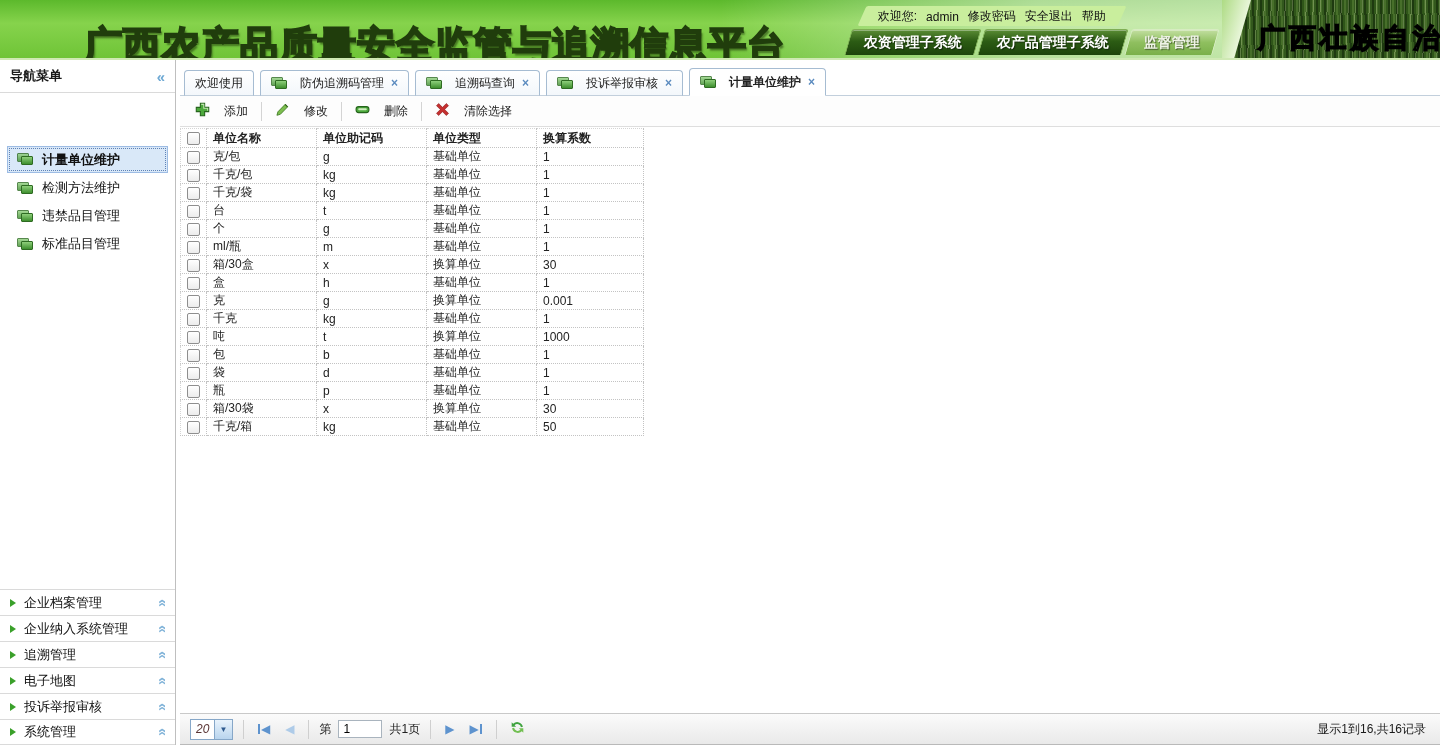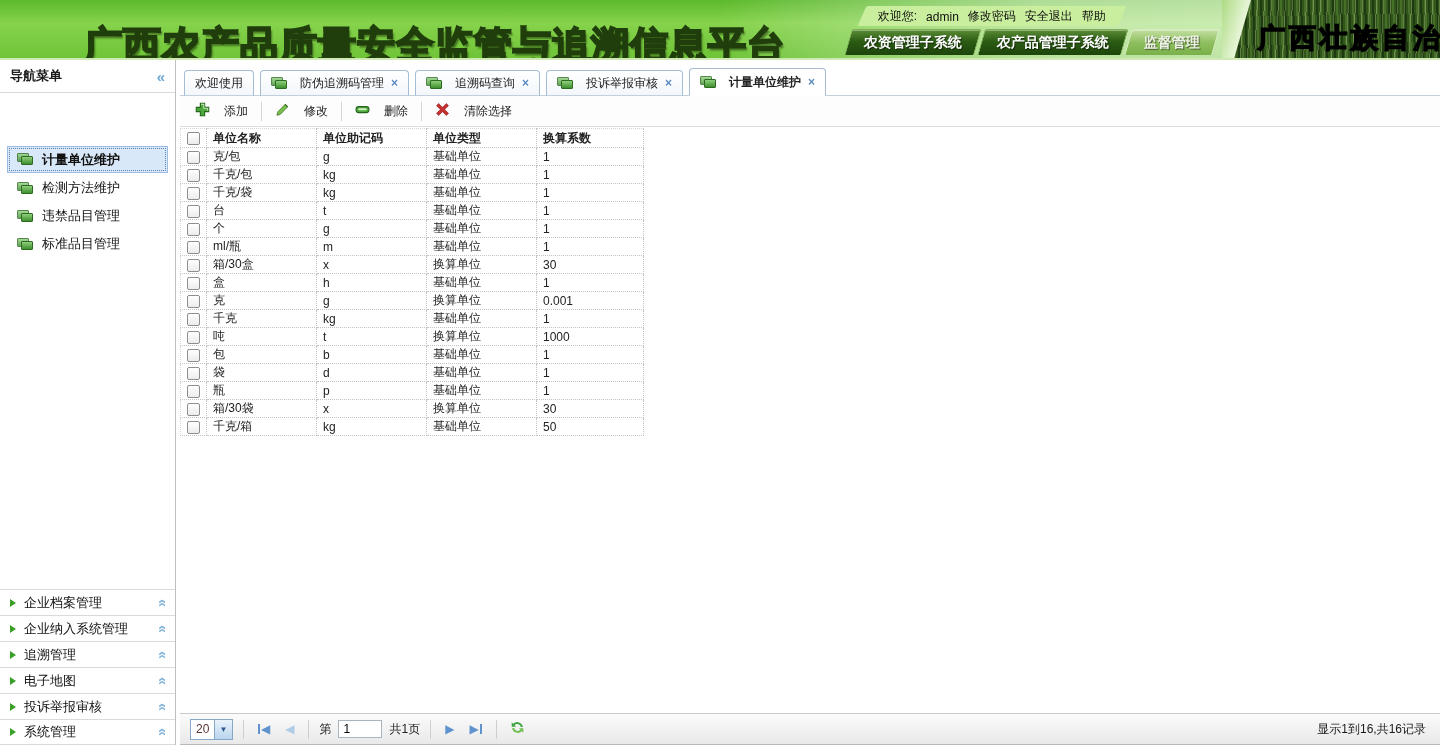--- a/index.html
+++ b/index.html
@@ -119,21 +119,21 @@
         border:1px solid #8e8e8e; border-radius:2px; background:linear-gradient(#ffffff,#ececec); cursor:pointer; }
 
   .spacer { flex:1; }
 
   
   .pager {
     height:32px; flex:none; display:flex; align-items:center; gap:7px; padding:0 10px;
     border-top:1px solid #c9c9c9; border-bottom:1px solid #b9b9b9;
     background:linear-gradient(#fbfbfb,#e9e9e9); font-size:12px;
   }
-  .pselect { display:flex; align-items:stretch; height:21px; border:1px solid #86a7c8; background:#fff; cursor:pointer; }
+  .pselect { display:flex; align-items:stretch; height:21px; border:1px solid #86a7c8; background:#fff; cursor:pointer;font-style:italic; }
   .pselect .val { width:23px; display:flex; align-items:center; padding-left:5px; color:#5a3434; }
   .pselect .btn { width:18px; display:flex; align-items:center; justify-content:center;
                   background:linear-gradient(#e9f3fc,#b9d5ee); border-left:1px solid #86a7c8; color:#2f5a8f; font-size:8px; }
   .psep { width:1px; height:19px; background:#cfcfcf; margin:0 3px; flex:none; }
   .parrow { display:flex; align-items:center; gap:1px; color:#5e93ce; font-size:12px; cursor:pointer; padding:0 4px; }
   .parrow.disabled { color:#aecbe8; }
   .parrow .bar { width:2px; height:10px; background:currentColor; }
   .pglabel { color:#222; }
   .pginput { width:44px; height:18px; border:1px solid #a9b4be; font-size:12px; padding:1px 4px; font-family:inherit; }
   .refresh { display:flex; align-items:center; cursor:pointer; padding:0 3px; }

